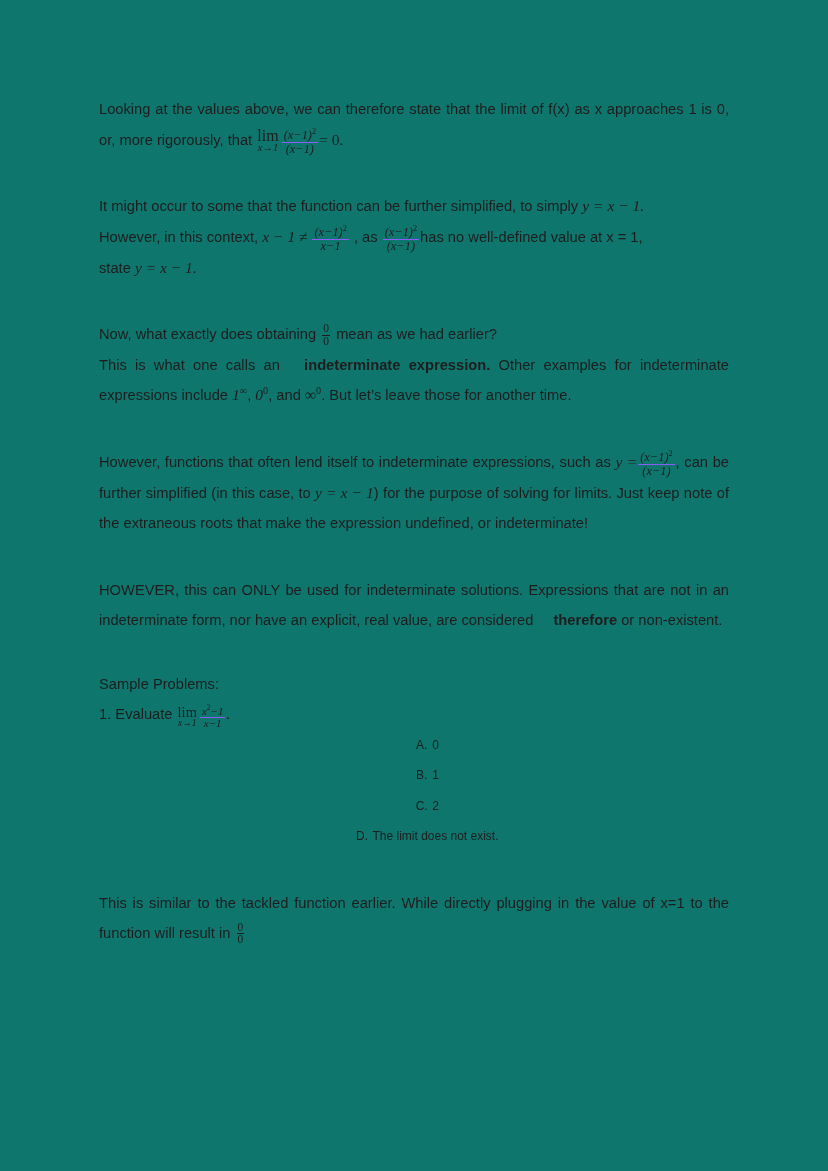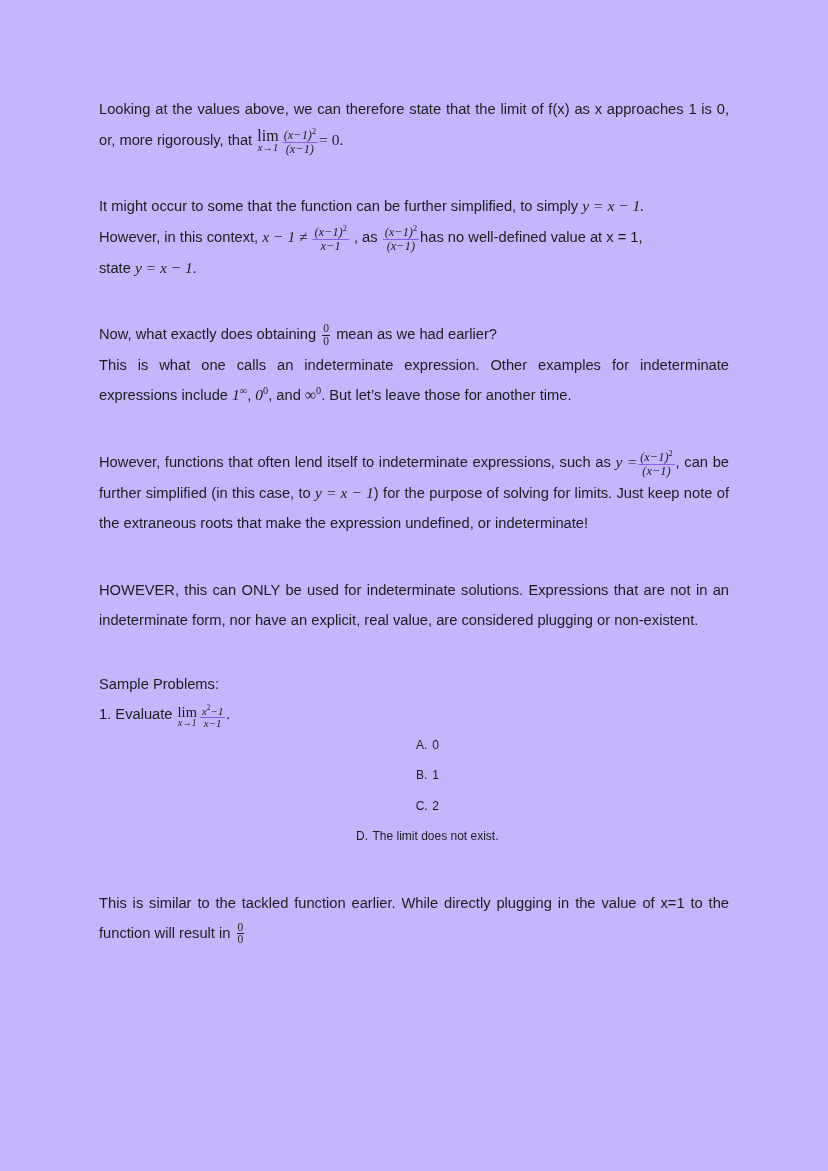--- a/index.html
+++ b/index.html
@@ -11,42 +11,42 @@
     width: 828px;
     height: 1171px;
     font-family: "Liberation Sans", sans-serif;
     color: #161616;
     overflow: hidden;
   }
   .page {
     position: relative;
     width: 828px;
     height: 1171px;
-    background: #c4b5fd;
+    background: #0f766e;
   }
   .content {
     position: absolute;
     left: 99px;
     top: 94px;
     width: 630px;
   }
   .para {
     font-size: 14.7px;
     line-height: 30.5px;
     text-align: justify;
     text-justify: inter-word;
     color: #1d1d1d;
     margin: 0;
   }
   .para.nojust {
     text-align: left;
   }
   .block-gap-lg { height: 36px; }
   .block-gap-md { height: 33px; }
-  b, .bold { font-weight: normal; }
+  b, .bold { font-weight: bold; margin-left: 16px; }
 
   
   .m {
     font-family: "Liberation Serif", serif;
     font-style: italic;
     font-size: 15.5px;
     white-space: nowrap;
   }
   .m .up { font-style: normal; }
   .mi { font-style: italic; }
@@ -157,21 +157,21 @@
 
     <p class="para nojust"><span>Now, what exactly does obtaining</span> <span class="frac-zz"><span class="num">0</span><span class="den">0</span></span> <span>mean as we had earlier?</span></p>
     <p class="para"><span>This is what one calls an</span> <b>indeterminate expression.</b> <span>Other examples for indeterminate</span> <span>expressions include</span> <span class="m up"><span>1</span><sup class="ex inf">∞</sup></span><span>,</span> <span class="m up"><span>0</span><sup class="ex">0</sup></span><span>, and</span> <span class="m up"><span class="inf">∞</span><sup class="ex">0</sup></span><span>. But let’s leave those for another time.</span></p>
 
     <div class="block-gap-lg"></div>
 
     <p class="para"><span>However, functions that often lend itself to indeterminate expressions, such as</span> <span class="m"><span>y =</span><span class="frac"><span class="num"><span class="mi">(x−1)</span><sup class="ex">2</sup></span><span class="den">(x−1)</span></span></span><span>, can be further simplified (in this case, to</span> <span class="m">y = x − 1</span><span>) for the purpose of solving for limits. Just keep note of the extraneous roots that make the expression undefined, or indeterminate!</span></p>
 
     <div class="block-gap-lg"></div>
 
-    <p class="para"><span>HOWEVER, this can ONLY be used for indeterminate solutions. Expressions that are not in an indeterminate form, nor have an explicit, real value, are considered</span> <b>plugging</b> <span>or non-existent.</span></p>
+    <p class="para"><span>HOWEVER, this can ONLY be used for indeterminate solutions. Expressions that are not in an indeterminate form, nor have an explicit, real value, are considered</span> <b>therefore</b> <span>or non-existent.</span></p>
 
     <div class="block-gap-md"></div>
 
     <p class="para nojust">Sample Problems:</p>
 
     <div class="prob-line"><span>1. Evaluate</span> <span class="m"><span class="limop small"><span class="lim">lim</span><span class="sub">x→1</span></span><span class="frac tiny"><span class="num"><span class="mi">x</span><sup class="ex">2</sup><span>−1</span></span><span class="den">x−1</span></span></span><span class="m up">.</span></div>
 
     <ul class="choices">
       <li class="choice"><span class="lbl">A.</span><span>0</span></li>
       <li class="choice"><span class="lbl">B.</span><span>1</span></li>

